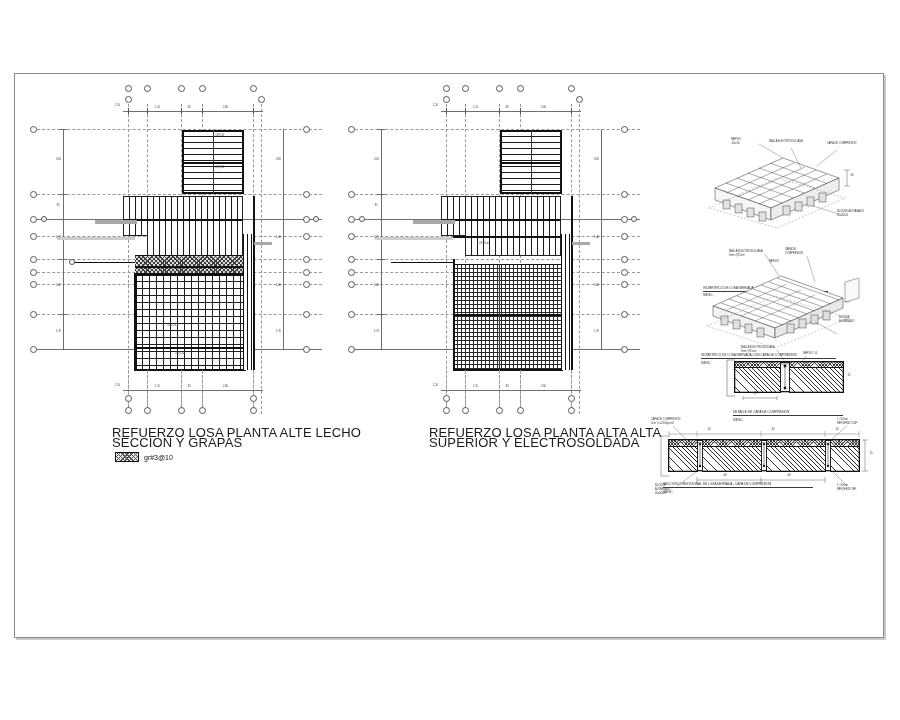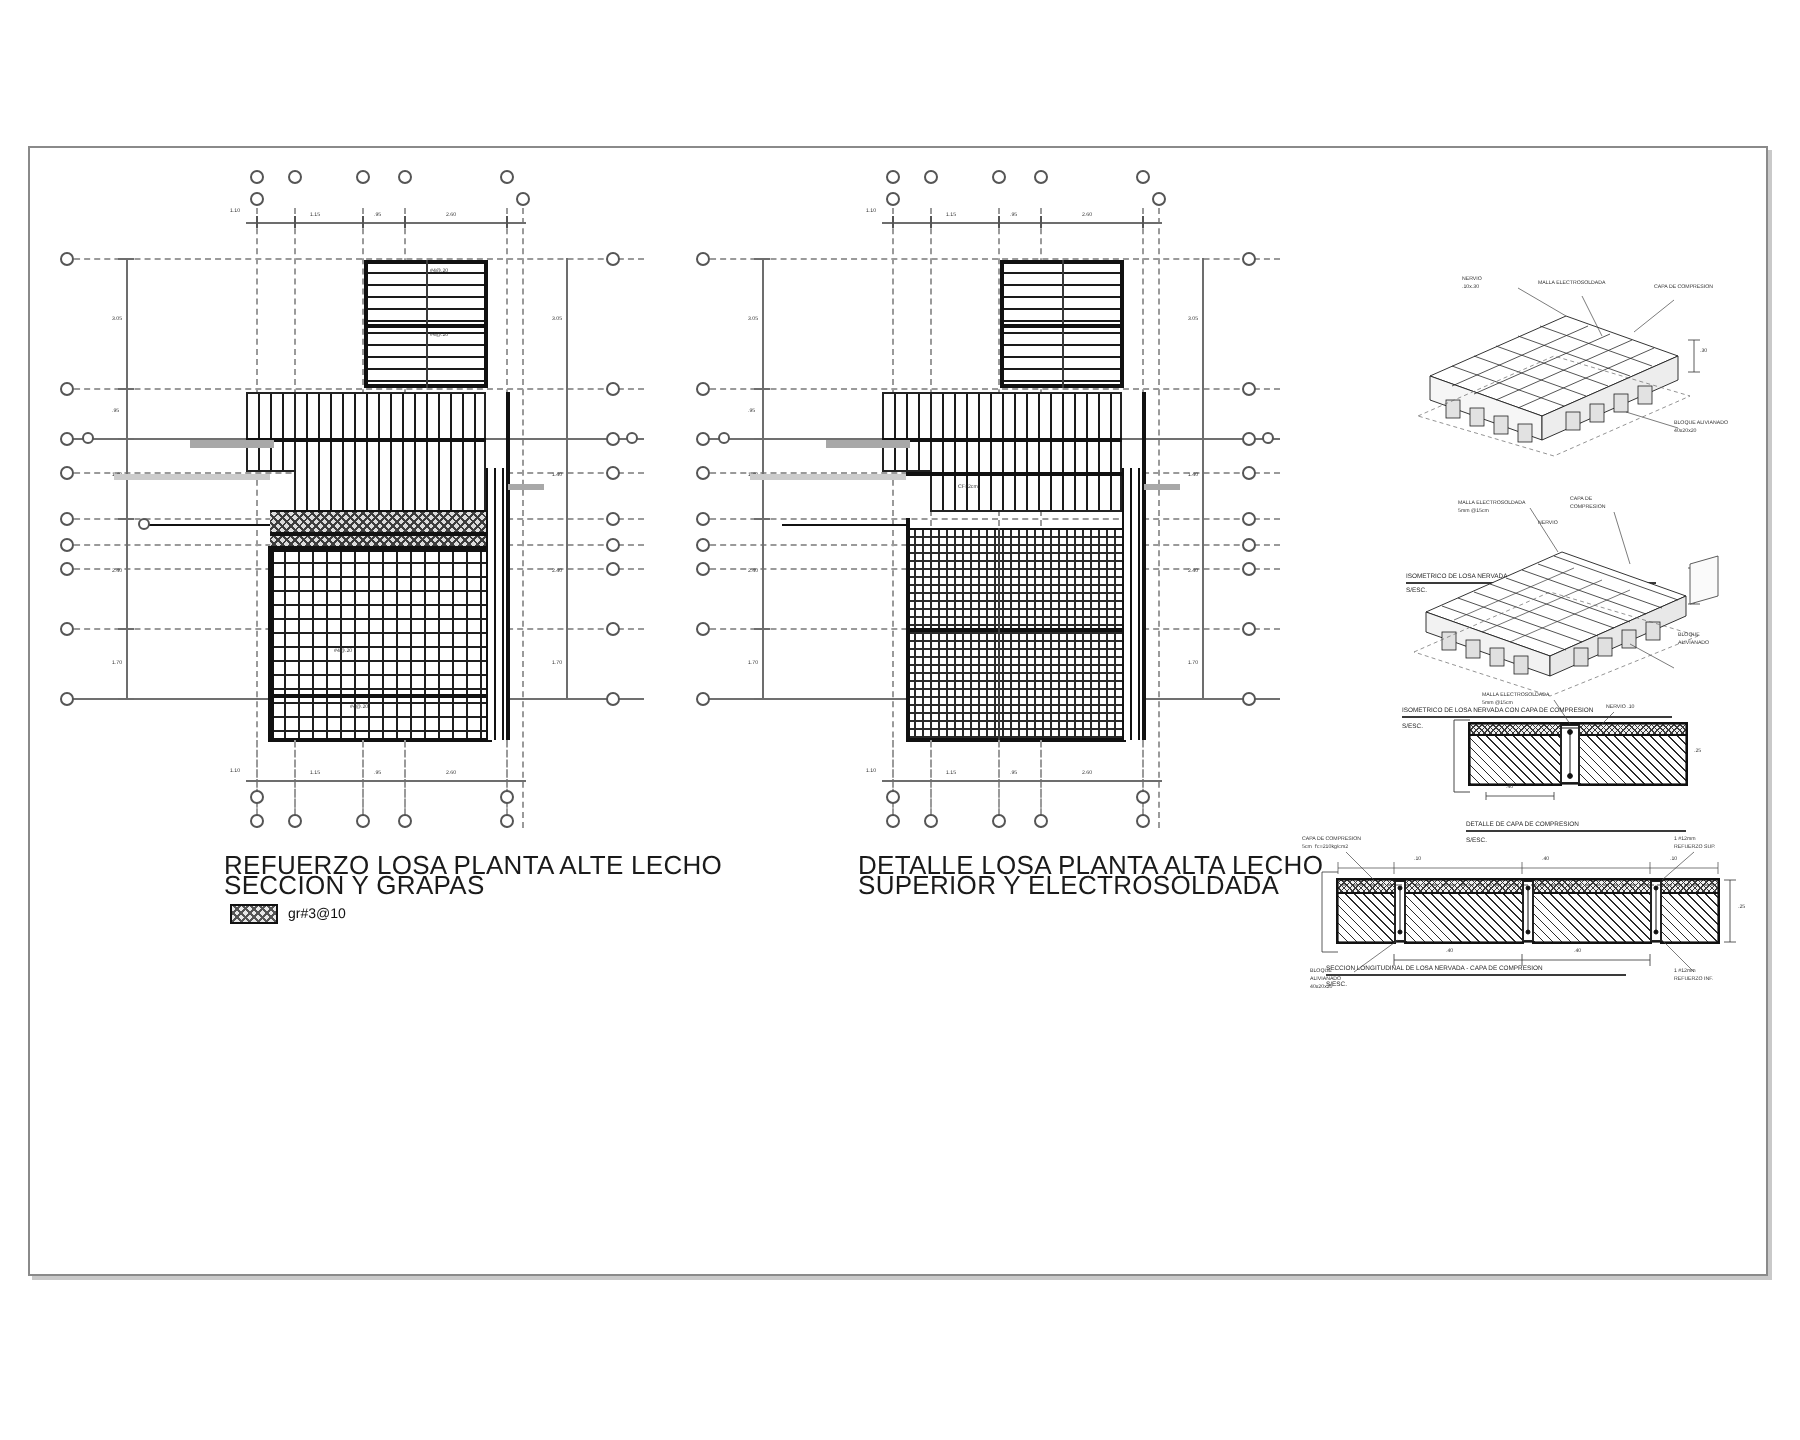--- a/index.html
+++ b/index.html
@@ -526,21 +526,21 @@
 
       <div class="bubble" style="left:90px; top:311px;"></div>
       <div class="bubble" style="left:90px; top:323px;"></div>
       <div class="bubble" style="left:109px; top:323px;"></div>
       <div class="bubble" style="left:143px; top:323px;"></div>
       <div class="bubble" style="left:164px; top:323px;"></div>
       <div class="bubble" style="left:215px; top:311px;"></div>
       <div class="bubble" style="left:215px; top:323px;"></div>
     </div>
 
-    <div class="title-block" style="left:414px; top:354px;"><span>DETALLE LOSA PLANTA ALTA LECHO</span></div>
+    <div class="title-block" style="left:414px; top:354px;"><span>REFUERZO LOSA PLANTA ALTA ALTA</span></div>
     <div class="title-block" style="left:414px; top:364px;"><span>SUPERIOR Y ELECTROSOLDADA</span></div>
 
     <div class="detail" style="left:672px; top:52px; width:190px; height:110px;">
       <svg class="iso-svg" width="190" height="110" viewBox="0 0 190 110">
         <g stroke="#1d1d1d" fill="none" stroke-width="0.45">
 
           <path d="M 28 62 L 96 32 L 152 52 L 84 82 Z" fill="#ffffff"></path>
 
           <path d="M 28 62 L 28 74 L 84 94 L 84 82 Z" fill="#f6f6f6"></path>
 

